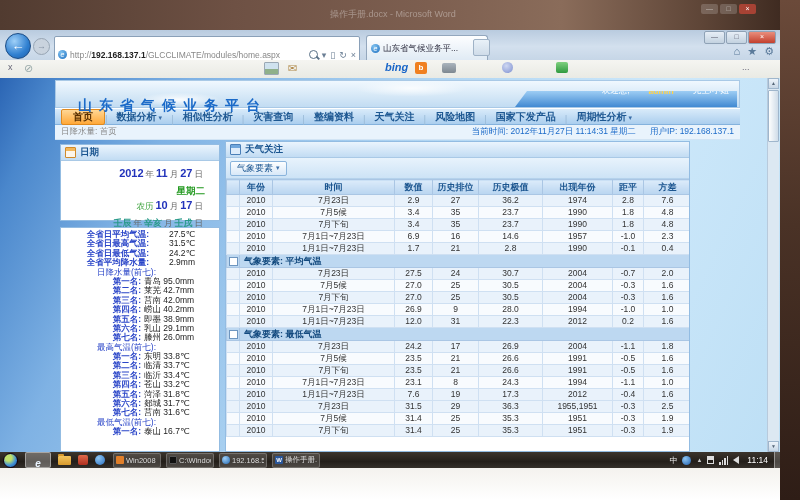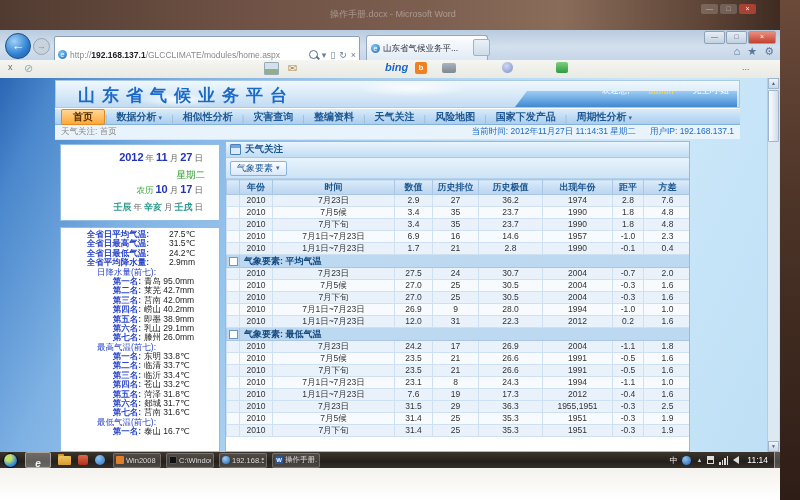--- a/index.html
+++ b/index.html
@@ -59,21 +59,21 @@
   .green-ico{display:inline-block;width:12px;height:11px;border-radius:2px;background:linear-gradient(180deg,#7fd07f,#2f9a3f);}
   
   #viewport{position:absolute;left:0;top:48px;width:780px;height:374px;overflow:hidden;
     background:linear-gradient(115deg,#2b65b4 0%,#4a87cc 6%,#7fb2e4 20%,#aed4f2 45%,#cde8fa 70%,#bddff5 100%);}
   #banner{position:absolute;left:55px;top:2px;width:685px;height:28px;
     background:linear-gradient(180deg,#f0f8fe,#c2dcf2);border:1px solid #a9c9e6;box-sizing:border-box;}
   #banner::before{content:"";position:absolute;inset:0;
     background:radial-gradient(60px 10px at 18% 72%,rgba(255,255,255,.9),transparent 70%),
                radial-gradient(80px 12px at 52% 28%,rgba(255,255,255,.8),transparent 70%),
                radial-gradient(70px 10px at 84% 62%,rgba(255,255,255,.7),transparent 70%);}
-  #page-title{position:absolute;left:22px;top:3px;font-size:17px;font-weight:bold;color:#1b6ac8;letter-spacing:7px;z-index:2;font-family:Liberation Serif, serif;}
+  #page-title{position:absolute;left:22px;top:16px;font-size:14px;font-weight:bold;color:#1b6ac8;letter-spacing:7px;z-index:2;font-family:Liberation Serif, serif;}
   #welcome-tab{position:absolute;right:2px;bottom:0;height:13px;min-width:222px;z-index:2;
     background:linear-gradient(180deg,#9dcdf4,#4189d2);clip-path:polygon(12px 0,100% 0,100% 100%,0 100%);
     display:flex;align-items:center;justify-content:flex-end;padding:0 8px 16px 18px;color:#fff;font-size:8.5px;gap:19px;box-sizing:border-box;}
   #welcome-tab .user{color:#ffd24a;font-weight:bold;}
   #navbar{position:absolute;left:55px;top:30px;width:685px;height:17px;box-sizing:border-box;
     background:linear-gradient(180deg,#d9ebfa,#abceee);border-top:1px solid #fff;border-bottom:1px solid #84b2dd;
     display:flex;align-items:center;padding:0 6px;font-size:10px;color:#1e5892;}
   .nav-item{padding:1px 9px;font-weight:bold;white-space:nowrap;}
   .nav-item.active{background:linear-gradient(180deg,#ffd795,#ffa838);border:1px solid #e08a1f;border-radius:2px;
     color:#5a3000;padding:0 11px;}
@@ -88,21 +88,21 @@
   .panel-hd{height:15px;background:linear-gradient(180deg,#eaf4fd,#c2dcf3);border-bottom:1px solid #a9c9e6;
     display:flex;align-items:center;padding:0 4px;font-size:9.5px;font-weight:bold;color:#1a5590;gap:4px;}
   .hd-ico{width:9px;height:9px;border:1px solid #d08a2a;border-radius:1px;background:linear-gradient(180deg,#f2b75a 35%,#fdf6ea 35%);flex:none;}
   .hd-ico.grid{border-color:#4a7fb8;background:linear-gradient(180deg,#6fa6dc 35%,#dcebfa 35%);}
   #date-panel{left:60px;top:66px;width:160px;height:77px;}
   #date-panel .body{padding:4px 14px 0 0;text-align:right;line-height:13.5px;}
   .d-num{color:#2233bb;font-weight:bold;font-size:11px;}
   .d-lab{color:#666;font-size:8.5px;margin:0 2px;}
   .d-lun{color:#3aa13a;font-size:8.5px;margin-right:2px;}
   .d-gz{color:#2a9a8a;font-weight:bold;font-size:9px;}
-  #weekday{color:#22991f;font-weight:normal;font-size:9.5px;}
+  #weekday{color:#22991f;font-weight:bold;font-size:9.5px;}
   #yesterday-panel{left:60px;top:149px;width:160px;height:225px;overflow:hidden;}
   #yesterday-panel .body{padding-top:2px;font-size:8.5px;}
   .stat-row,.rank-row{display:flex;line-height:9.4px;height:9.4px;align-items:center;}
   .stat-label{width:88px;text-align:right;color:#2b46c8;font-weight:bold;flex:none;}
   .stat-value{margin-left:20px;color:#222;}
   .sec-title{padding-left:36px;line-height:9.4px;height:9.4px;color:#2b46c8;font-weight:normal;}
   .rank-label{width:80px;text-align:right;color:#2b46c8;font-weight:bold;flex:none;}
   .rank-value{margin-left:3px;color:#222;}
   
   #main-panel{left:225px;top:63px;width:465px;height:311px;overflow:hidden;}
@@ -247,28 +247,32 @@
           <span class="nav-sep">|</span>
           <span class="nav-item">风险地图</span>
           <span class="nav-sep">|</span>
           <span class="nav-item">国家下发产品</span>
           <span class="nav-sep">|</span>
           <span class="nav-item">周期性分析<span class="nav-arrow">▾</span></span>
         </span>
       </div>
 
     <div id="breadcrumb">
-      <span id="crumb-label">天气关注: 首页</span>
+      <span id="crumb-label">日降水量: 首页</span>
       <span id="status-right">
         <span>当前时间: 2012年11月27日 11:14:31 星期二</span>
         <span>用户IP: 192.168.137.1</span>
       </span>
     </div>
 
     <div class="panel" id="date-panel">
+      <div class="panel-hd">
+        <span class="hd-ico"></span>
+        <span>日期</span>
+      </div>
       <div class="body">
         <div><span class="d-num">2012</span><span class="d-lab">年</span><span class="d-num">11</span><span class="d-lab">月</span><span class="d-num">27</span><span class="d-lab">日</span></div>
         <div><span id="weekday">星期二</span></div>
         <div><span class="d-lun">农历</span><span class="d-num">10</span><span class="d-lab">月</span><span class="d-num">17</span><span class="d-lab">日</span></div>
         <div><span class="d-gz">壬辰</span><span class="d-lab">年</span><span class="d-gz">辛亥</span><span class="d-lab">月</span><span class="d-gz">壬戌</span><span class="d-lab">日</span></div>
       </div>
     </div>
 
     <div class="panel" id="yesterday-panel">
       <div class="body">

